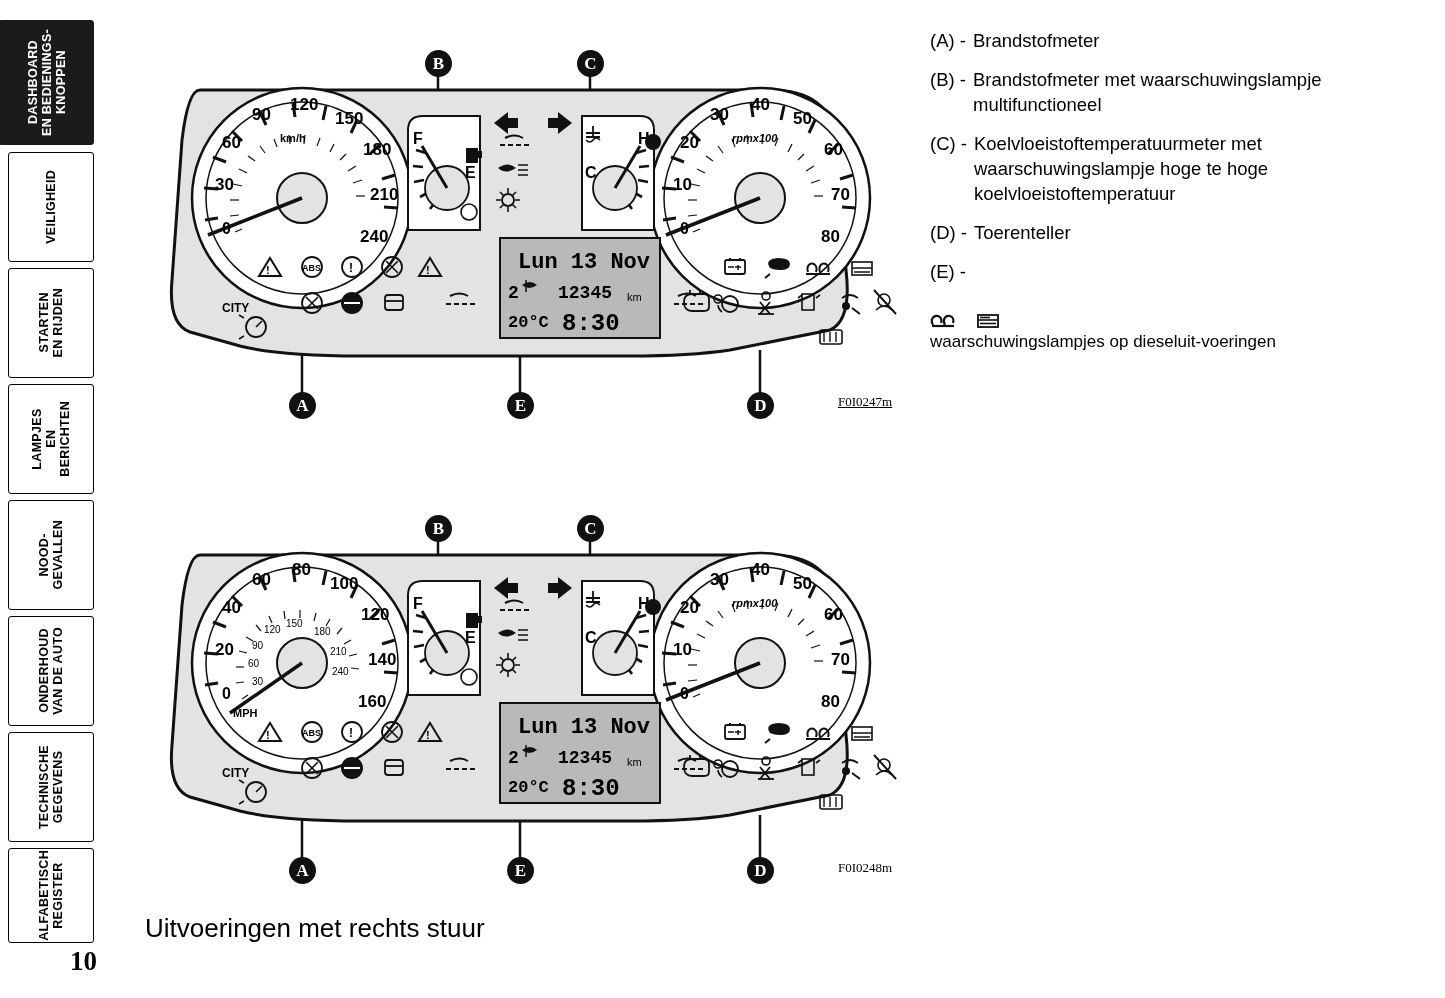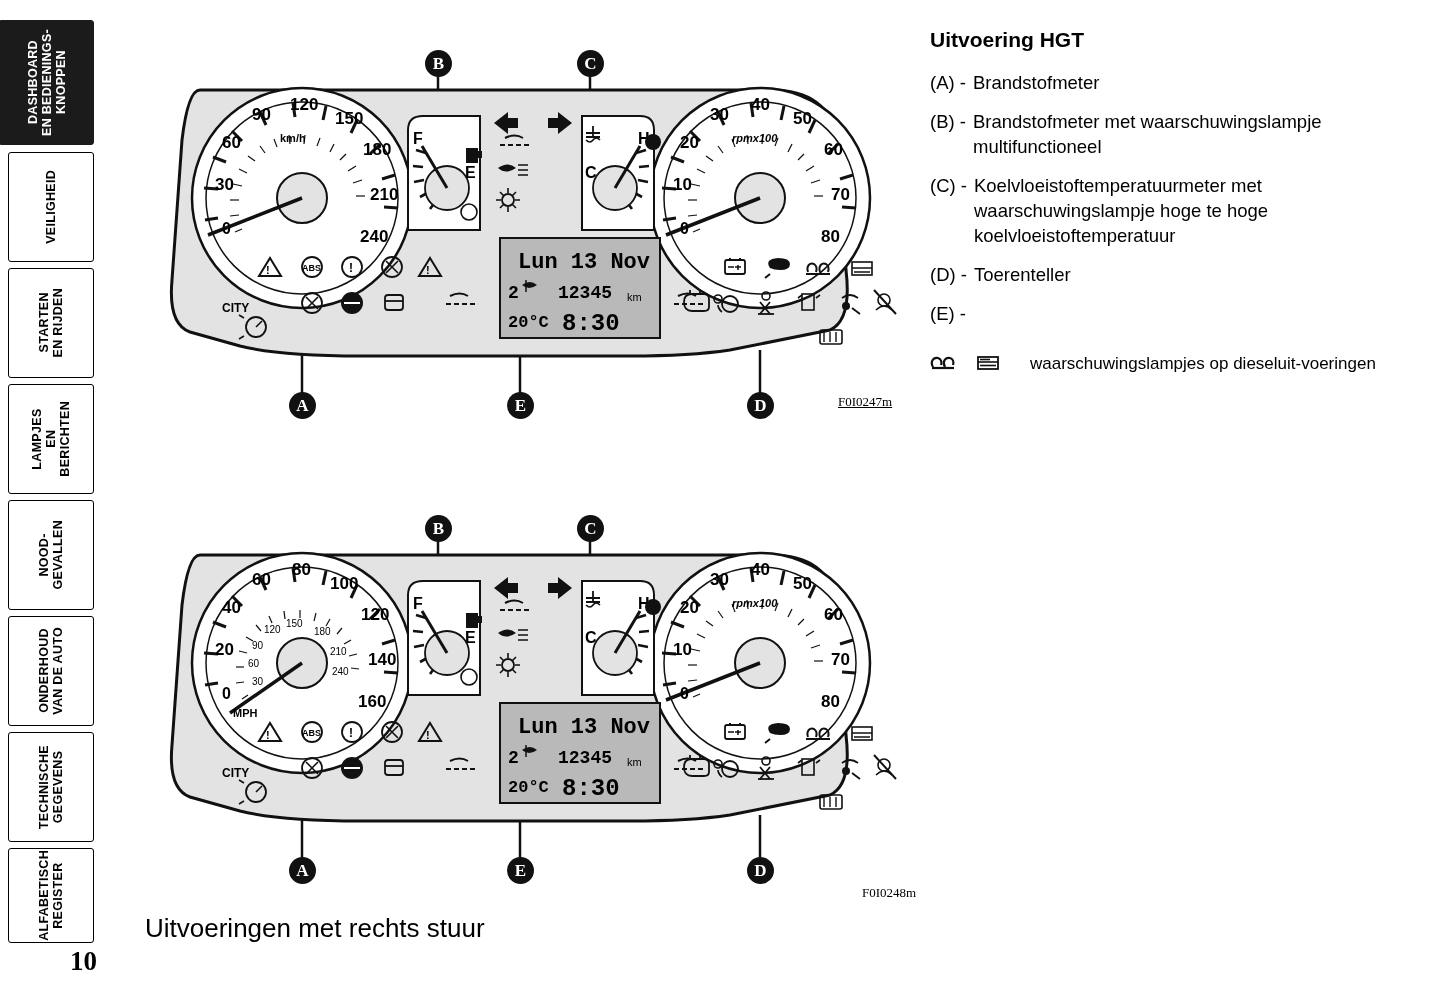--- a/index.html
+++ b/index.html
@@ -88,20 +88,21 @@
     margin-right: 7px;
   }
   .legend-text { }
 
   #note {
     margin-top: 26px;
     font-size: 17px;
     line-height: 23px;
     display: flex;
     align-items: flex-start;
+    flex-direction: column;
   }
   #note .note-icons {
     display: flex;
     align-items: center;
     margin-right: 14px;
     padding-top: 2px;
   }
   #note .note-icons svg { margin-right: 16px; }
   #note .note-text { flex: 1; }
 
@@ -117,21 +118,21 @@
   .figure { position: absolute; }
   #figure-top { left: 130px; top: 20px; }
   #figure-bottom { left: 130px; top: 485px; }
 
   .fig-code {
     position: absolute;
     font-size: 13px;
     font-family: "Liberation Serif", serif;
   }
   #code-top { left: 838px; top: 394px; text-decoration: underline; }
-  #code-bottom { left: 838px; top: 885px; margin-left: 24px; }
+  #code-bottom { left: 838px; top: 860px; }
 
   .callout-letter {
     position: absolute;
     width: 27px; height: 27px;
     border-radius: 50%;
     background: #111;
     color: #fff;
     font-weight: bold;
     font-size: 17px;
     display: flex; align-items: center; justify-content: center;
@@ -173,21 +174,20 @@
   </div>
   <div class="tab" style="top:848px;height:95px;">
     <span class="tab-label" style="white-space:pre-line;">ALFABETISCH
 REGISTER</span>
   </div>
 </div>
 
 <div id="page-number">10</div>
 
 <div id="right-col">
-  <h1>Uitvoering HGT</h1>
 
   <div class="legend-item">
     <span class="legend-key">(A) -</span>
     <span class="legend-text">Brandstofmeter</span>
   </div>
   <div class="legend-item">
     <span class="legend-key">(B) -</span>
     <span class="legend-text">Brandstofmeter met waarschuwingslampje multifunctioneel</span>
   </div>
   <div class="legend-item">

